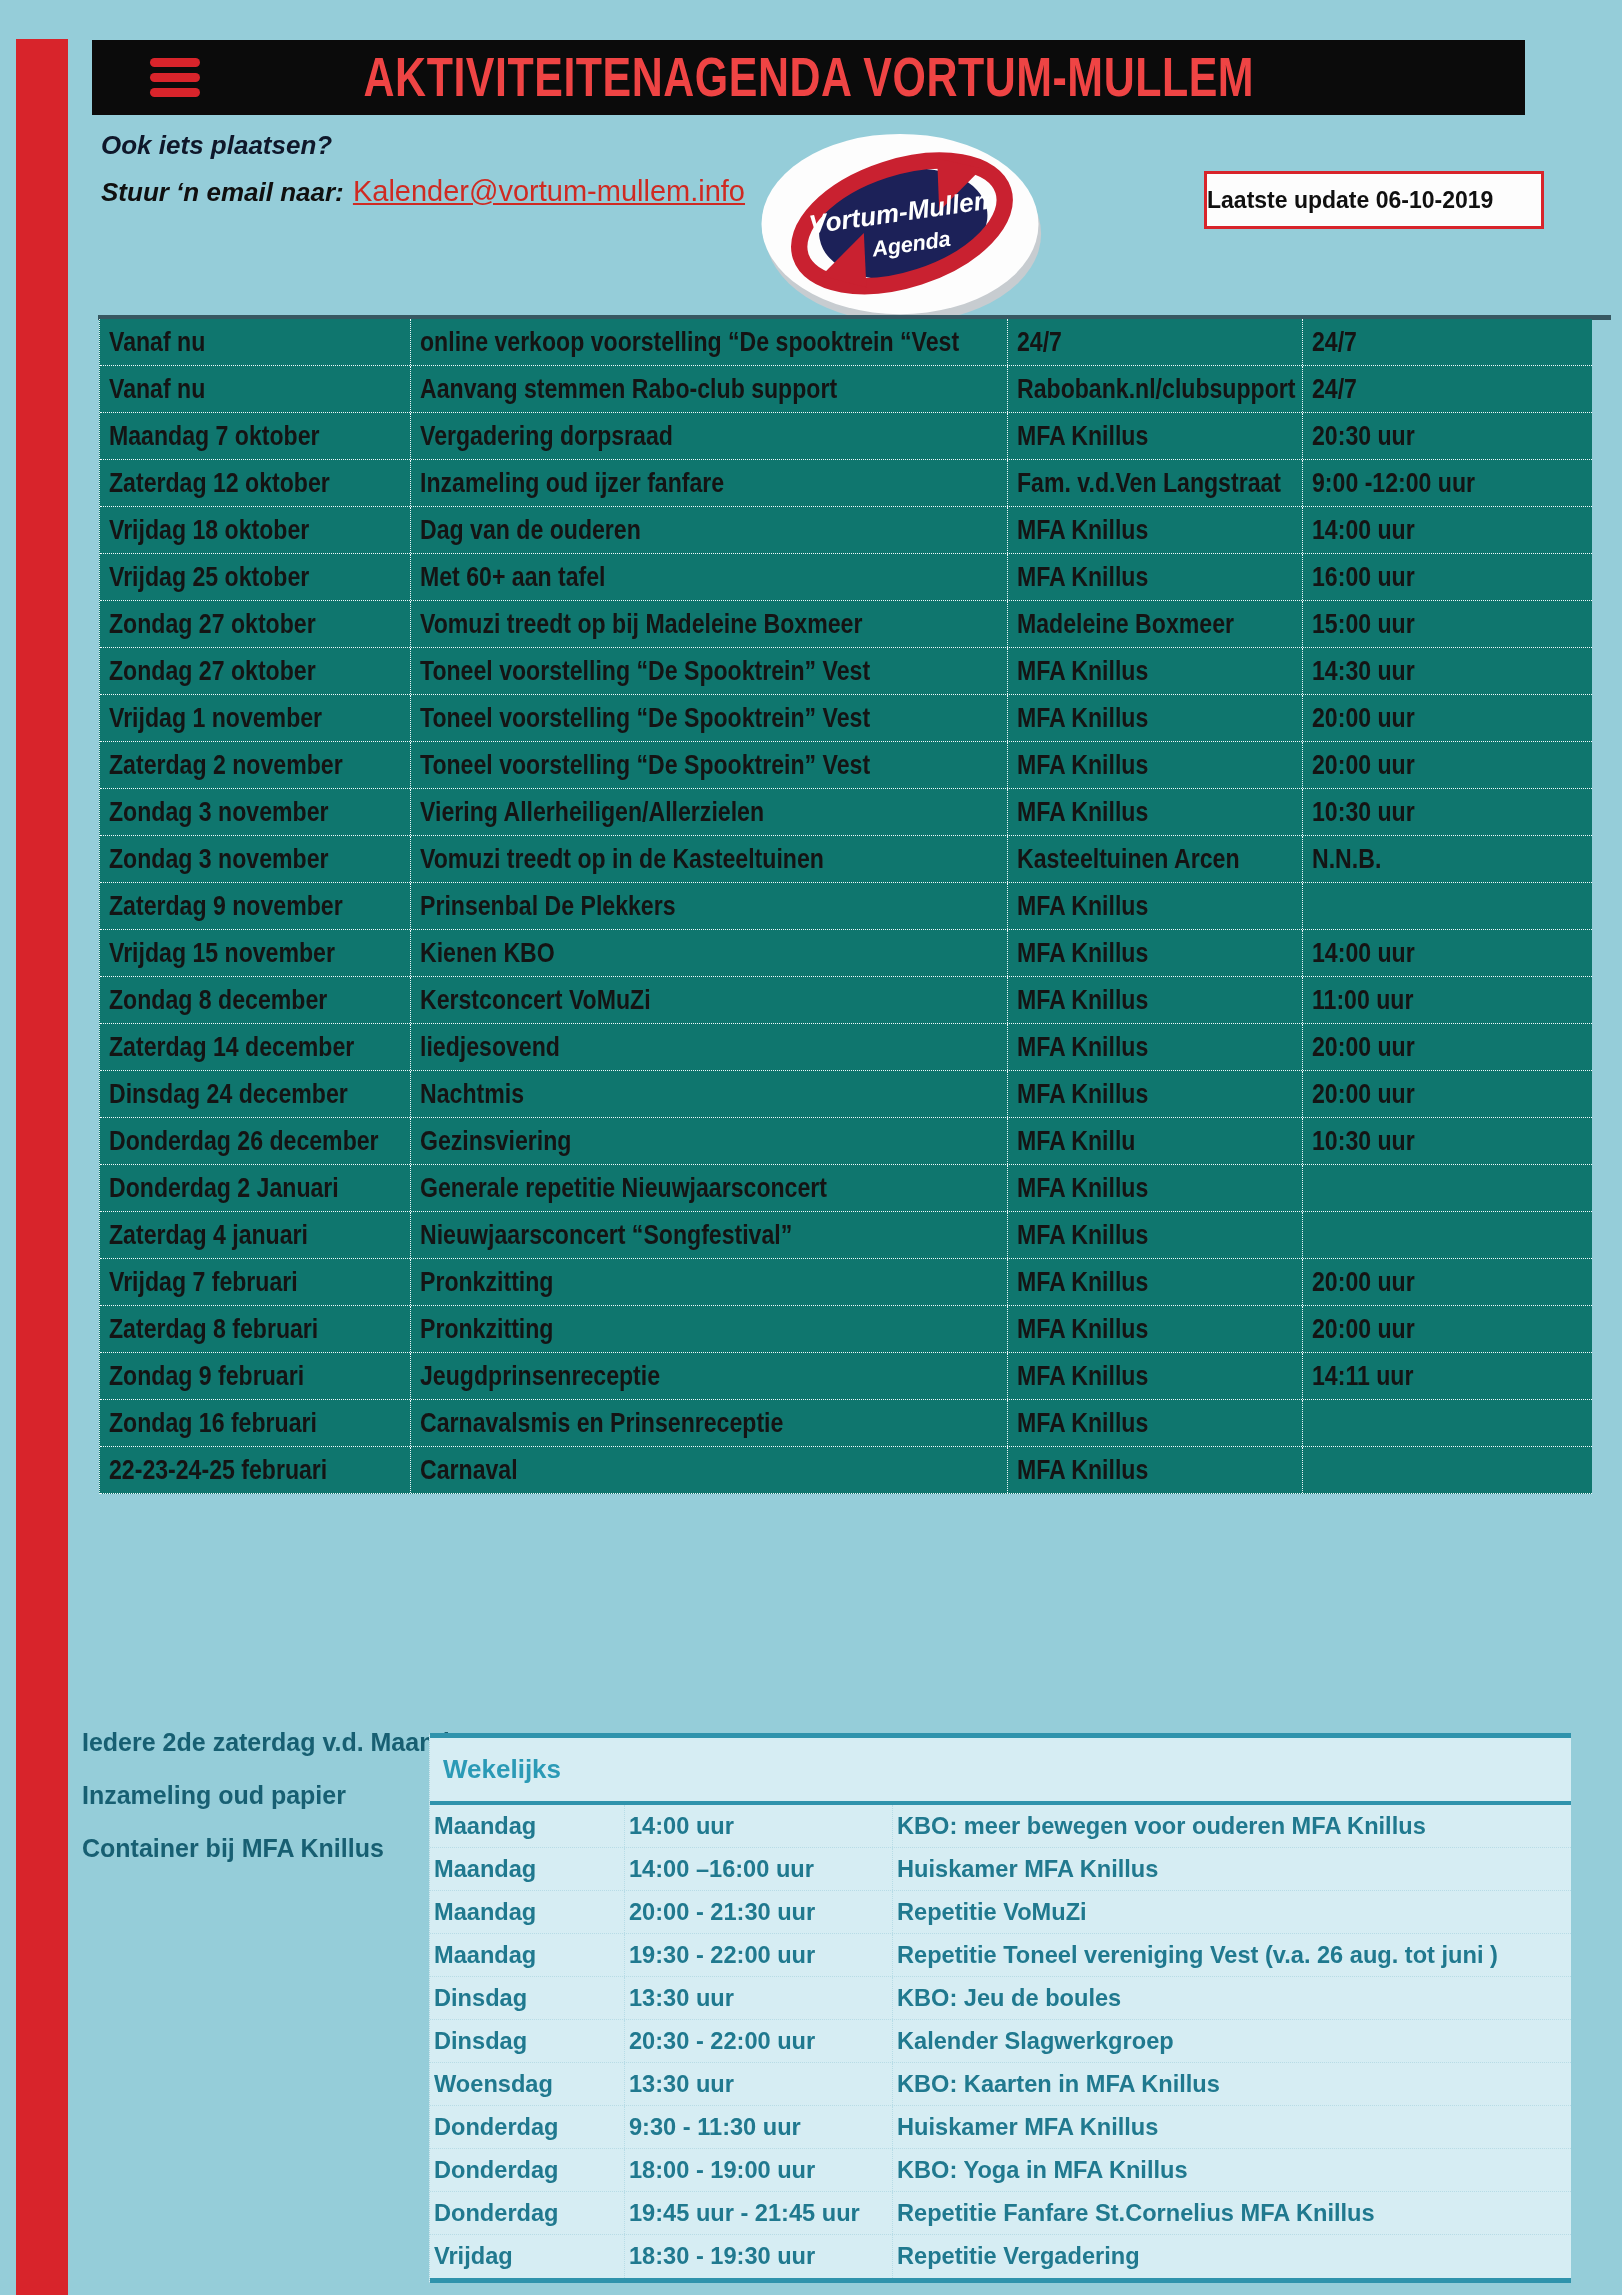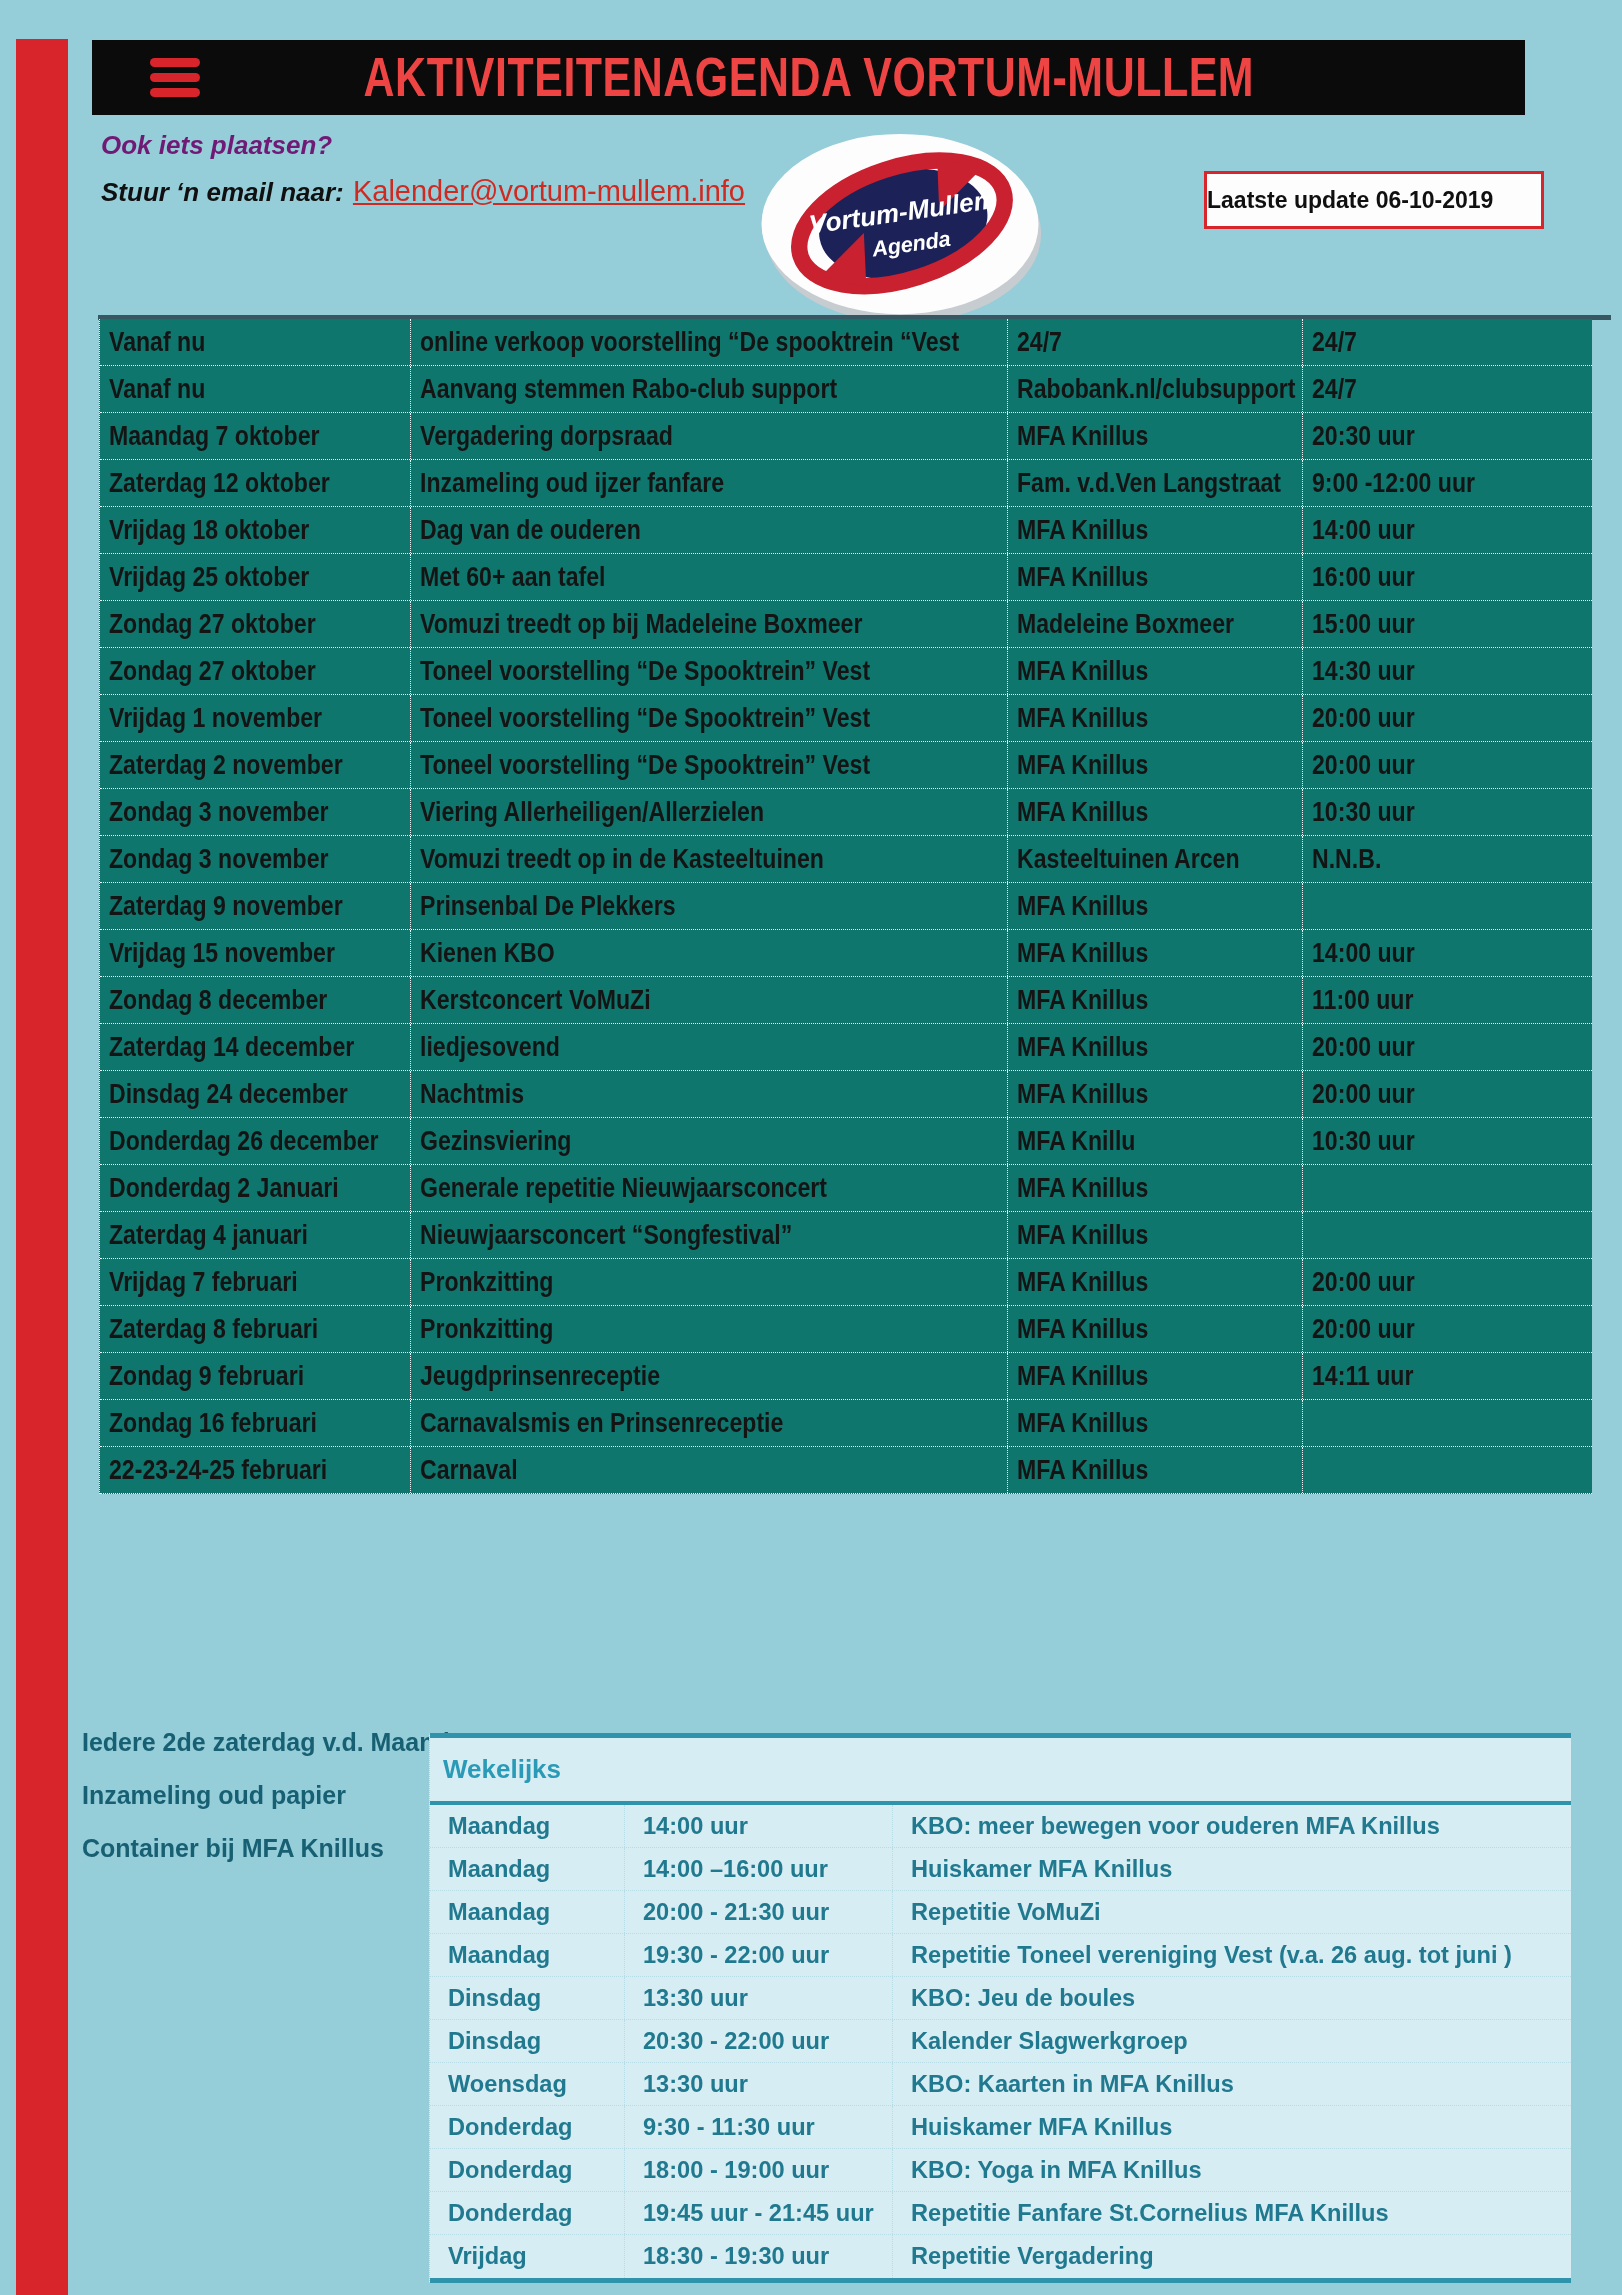--- a/index.html
+++ b/index.html
@@ -11,21 +11,21 @@
 
   
   .topbar{position:absolute;left:92px;top:40px;width:1433px;height:75px;background:#0b0b0b;}
   .title{position:absolute;left:0;top:0;width:100%;height:75px;line-height:75px;text-align:center;
          color:#ef4444;font-weight:bold;font-size:55px;letter-spacing:0.7px;white-space:nowrap;}
   .title .cond-c{display:inline-block;transform:scaleX(.78);transform-origin:50% 50%;}
   .hamburger{position:absolute;left:58px;top:17.7px;width:50px;height:40px;cursor:pointer;}
   .hamburger i{display:block;width:50px;height:9.8px;border-radius:5.2px;background:#d8242b;margin-bottom:5.2px;}
 
   
-  .intro-line1{position:absolute;left:101px;top:130px;font-size:26px;font-weight:bold;font-style:italic;color:#701a75;}
+  .intro-line1{position:absolute;left:101px;top:130px;font-size:26px;font-weight:bold;font-style:italic;color:#0f172a;}
   .intro-line2{position:absolute;left:101px;top:175px;font-size:26px;font-weight:bold;font-style:italic;color:#101010;white-space:nowrap;}
   .email-link{font-style:normal;font-weight:400;font-size:29px;color:#cf2a22;text-decoration:underline;margin-left:9.2px;}
 
   
   .update-box{position:absolute;left:1204px;top:171px;width:340px;height:58px;background:#fdfdfd;
               border:3.3px solid #d8242b;box-sizing:border-box;display:flex;align-items:center;justify-content:flex-start;}
   .update-box span{font-size:23px;font-weight:bold;color:#101010;}
 
   
   .logo{position:absolute;left:753px;top:124px;width:294px;height:204px;}
@@ -47,21 +47,21 @@
 
   
   .weekly{position:absolute;left:429px;top:1733px;width:1142px;background:#d6edf3;
           border-left:1.3px dotted #aad4de;box-sizing:border-box;}
   .weekly-rule{height:4.6px;background:#2f93ac;}
   .weekly-head{height:63px;display:flex;align-items:center;padding-left:13px;}
   .weekly-title{font-size:26px;font-weight:bold;color:#2b9ab6;}
   .wrow{display:grid;grid-template-columns:194px 268px 1fr;align-items:center;height:43px;
         box-sizing:border-box;border-bottom:1.3px dotted #b7dce6;}
   .wrow:last-of-type{border-bottom:none;}
-  .wcell{height:100%;display:flex;align-items:center;padding-left:18px;box-sizing:border-box;
+  .wcell{height:100%;display:flex;align-items:center;padding-left:4px;box-sizing:border-box;
          font-size:23.6px;font-weight:bold;color:#20798f;white-space:nowrap;}
   .wcell + .wcell{border-left:1.3px dotted #b7dce6;}
 </style>
 </head>
 <body>
 
 <div class="page">
 
   <div class="red-stripe"></div>
 

